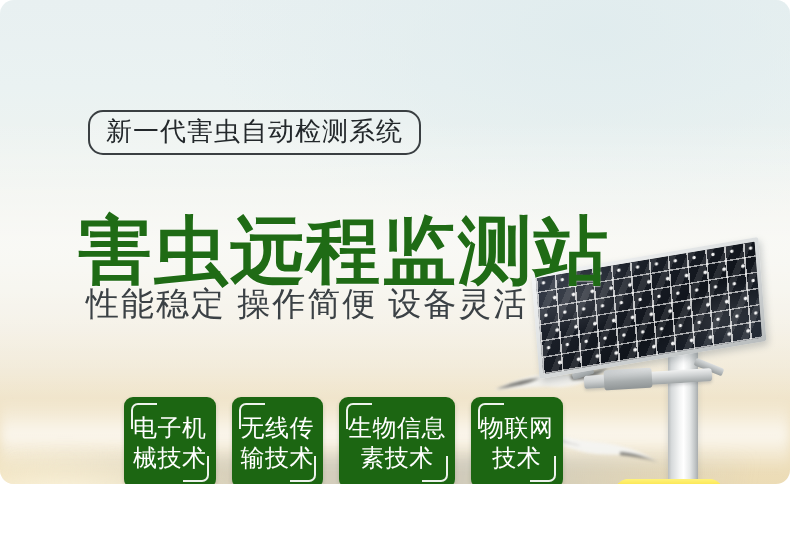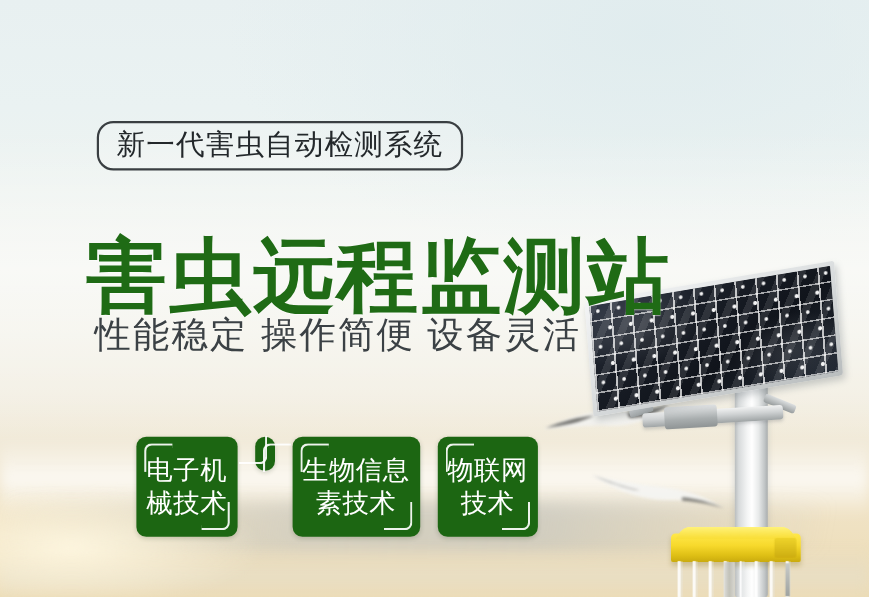--- a/index.html
+++ b/index.html
@@ -7,33 +7,34 @@
   html, body {
     width: 790px;
     height: 543px;
     overflow: hidden;
     font-family: "Liberation Sans", "DejaVu Sans", sans-serif;
   }
 
   #banner {
     position: relative;
     width: 790px;
-    height: 543px;
+    height: 484px;
     overflow: hidden;
     background: linear-gradient(180deg,
         #e8f0f1 0%,
         #eaf2f2 18%,
         #eef3f0 32%,
         #f1f2ec 45%,
         #f2f1e8 56%,
         #f2eee2 66%,
         #f1e9d6 76%,
         #f0e3c6 85%,
         #eedfbd 92%,
         #ecdcb6 100%);
+    border-radius: 14px;
   }
 
   
   .sky-layer { position: absolute; left: 0; width: 100%; pointer-events: none; }
 
   .haze-a {
     top: 0; height: 300px;
     background: radial-gradient(ellipse 70% 100% at 75% 10%, rgba(224,236,238,0.95) 0%, rgba(232,240,241,0.0) 70%);
   }
   .haze-b {
@@ -373,20 +374,22 @@
   <div id="tag-row">
     <div class="tag">
       <span class="corner-tl"></span>
       <span class="corner-br"></span>
       <span class="tag-label">电子机
 械技术</span>
     </div>
     <div class="tag">
       <span class="corner-tl"></span>
       <span class="corner-br"></span>
+      <span class="tag-label">无线传
+输技术</span>
     </div>
     <div class="tag wide">
       <span class="corner-tl"></span>
       <span class="corner-br"></span>
       <span class="tag-label">生物信息
 素技术</span>
     </div>
     <div class="tag">
       <span class="corner-tl"></span>
       <span class="corner-br"></span>

